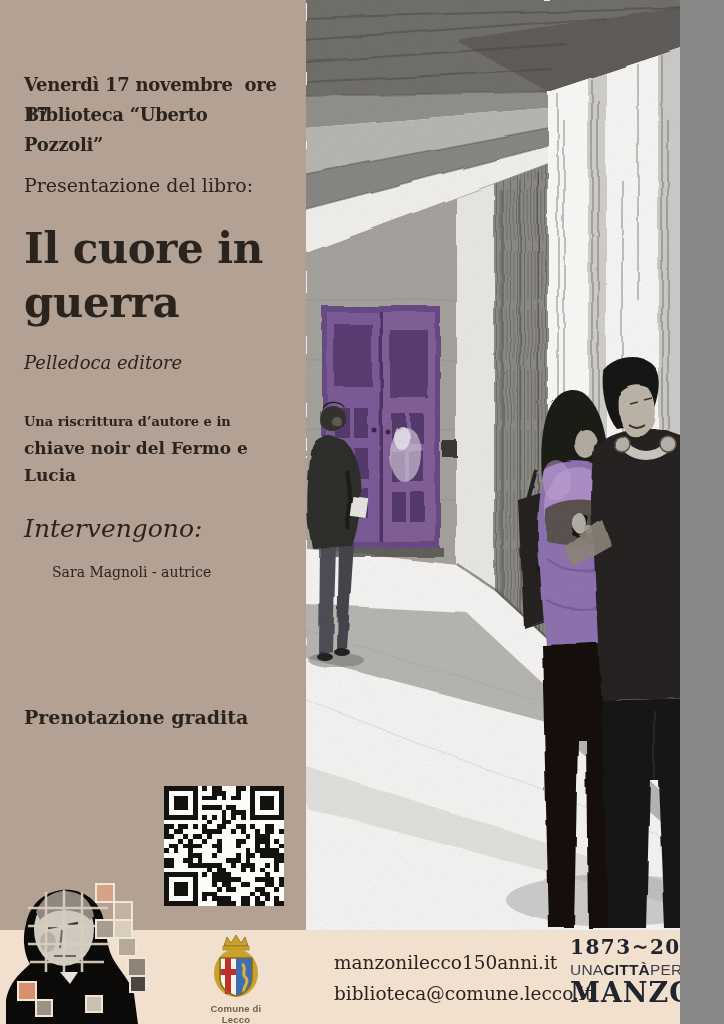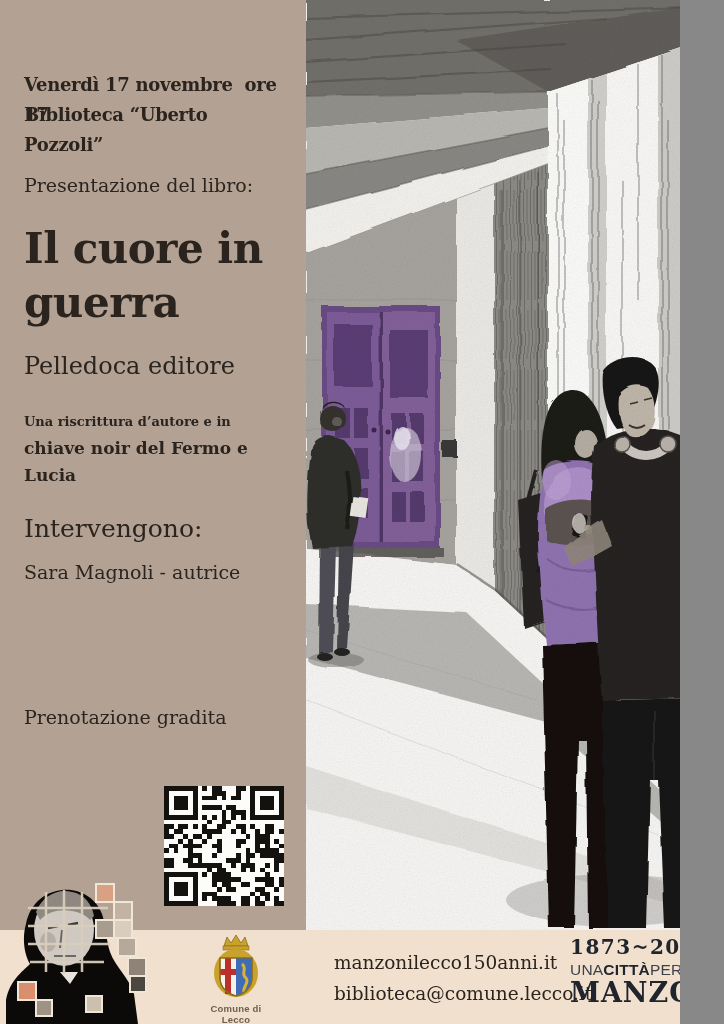--- a/index.html
+++ b/index.html
@@ -19,27 +19,27 @@
     color:var(--ink);
   }
   
   .left-panel{position:absolute;left:0;top:0;width:306px;height:930px;background:var(--panel-bg);}
   .left-panel .t{position:absolute;left:24px;right:14px;white-space:pre-wrap;}
   .date-line{top:70px;font-size:18px;font-weight:bold;letter-spacing:-0.3px;line-height:30px;}
   .location-line{top:100px;font-size:18px;font-weight:bold;letter-spacing:-0.3px;line-height:30px;}
   .intro-line{top:174px;font-size:19px;font-weight:500;}
   .title-l1{top:222px;font-size:42px;font-weight:bold;letter-spacing:-0.5px;line-height:54px;}
   .title-l2{top:276px;font-size:42px;font-weight:bold;letter-spacing:-0.5px;line-height:54px;}
-  .publisher{top:352px;font-size:24px;}
+  .publisher{top:352px;font-size:18px;font-style:italic;}
   .subtitle-l1{top:408px;font-size:13px;font-weight:bold;line-height:27px;}
   .subtitle-l2{top:435px;font-size:17px;font-weight:bold;line-height:27px;}
-  .speakers-heading{top:514px;font-size:25px;}
-  .speaker-1{top:558px;font-size:19px;line-height:28px;}
+  .speakers-heading{top:514px;font-size:25px;font-style:italic;}
+  .speaker-1{top:558px;font-size:14px;line-height:28px;margin-left:28px;}
   .speaker-2{top:594px;font-size:19px;line-height:28px;}
-  .booking-line{top:706px;font-size:19px;}
+  .booking-line{top:706px;font-size:19px;font-weight:bold;}
   .qr{position:absolute;left:164px;top:786px;width:120px;height:120px;}
   .qr svg{width:120px;height:120px;shape-rendering:crispEdges;display:block;}
   
   .illustration{position:absolute;left:306px;top:0;width:418px;height:930px;}
   .illustration svg{display:block;width:418px;height:930px;}
   
   .footer{position:absolute;left:0;top:930px;width:724px;height:94px;background:var(--footer-bg);}
   .logo-block{position:absolute;left:198px;top:4px;width:76px;text-align:center;}
   .logo-caption{font-family:"Liberation Sans",sans-serif;font-size:9.5px;font-weight:bold;color:#6f5f49;margin-top:1px;letter-spacing:0.2px;}
   .contacts{position:absolute;left:318px;top:17px;font-size:18.5px;line-height:31px;color:var(--ink);margin-left:16px;}

